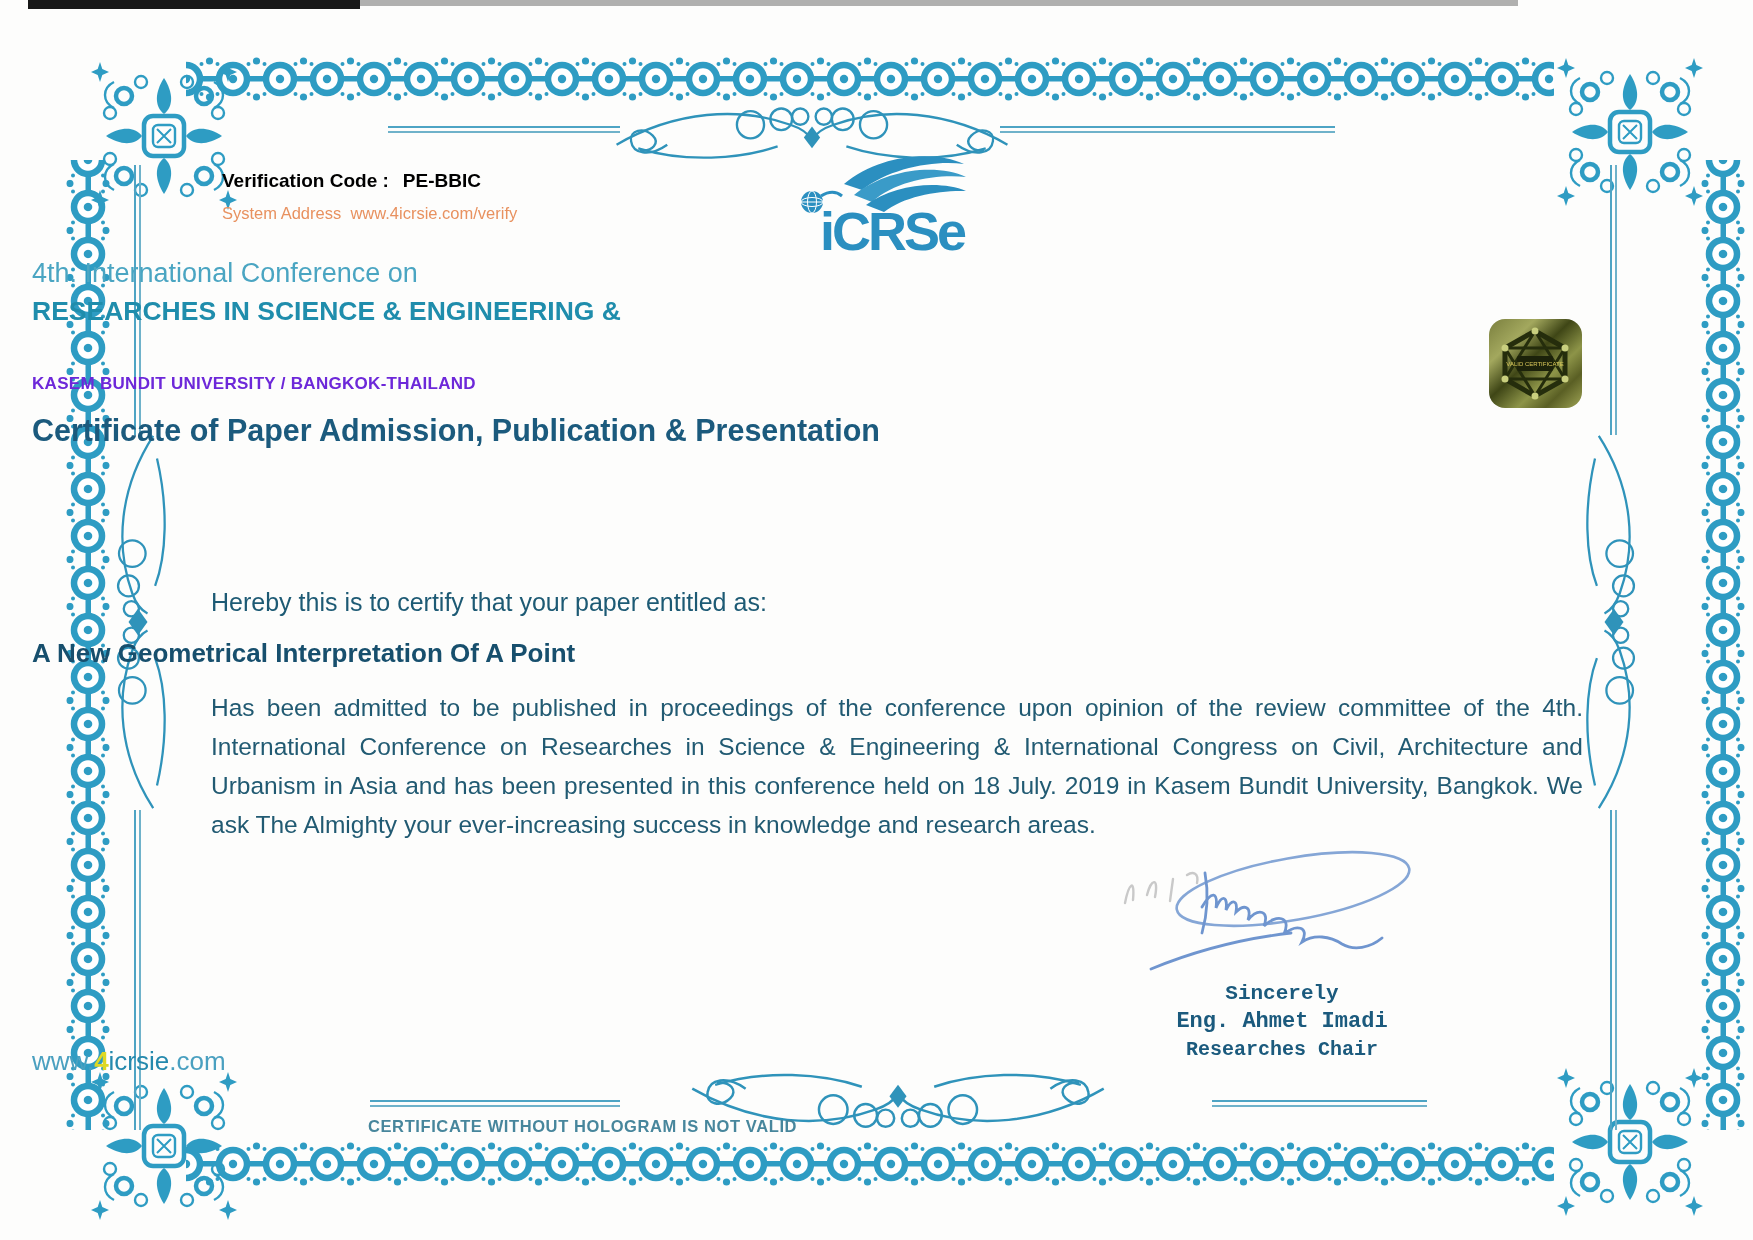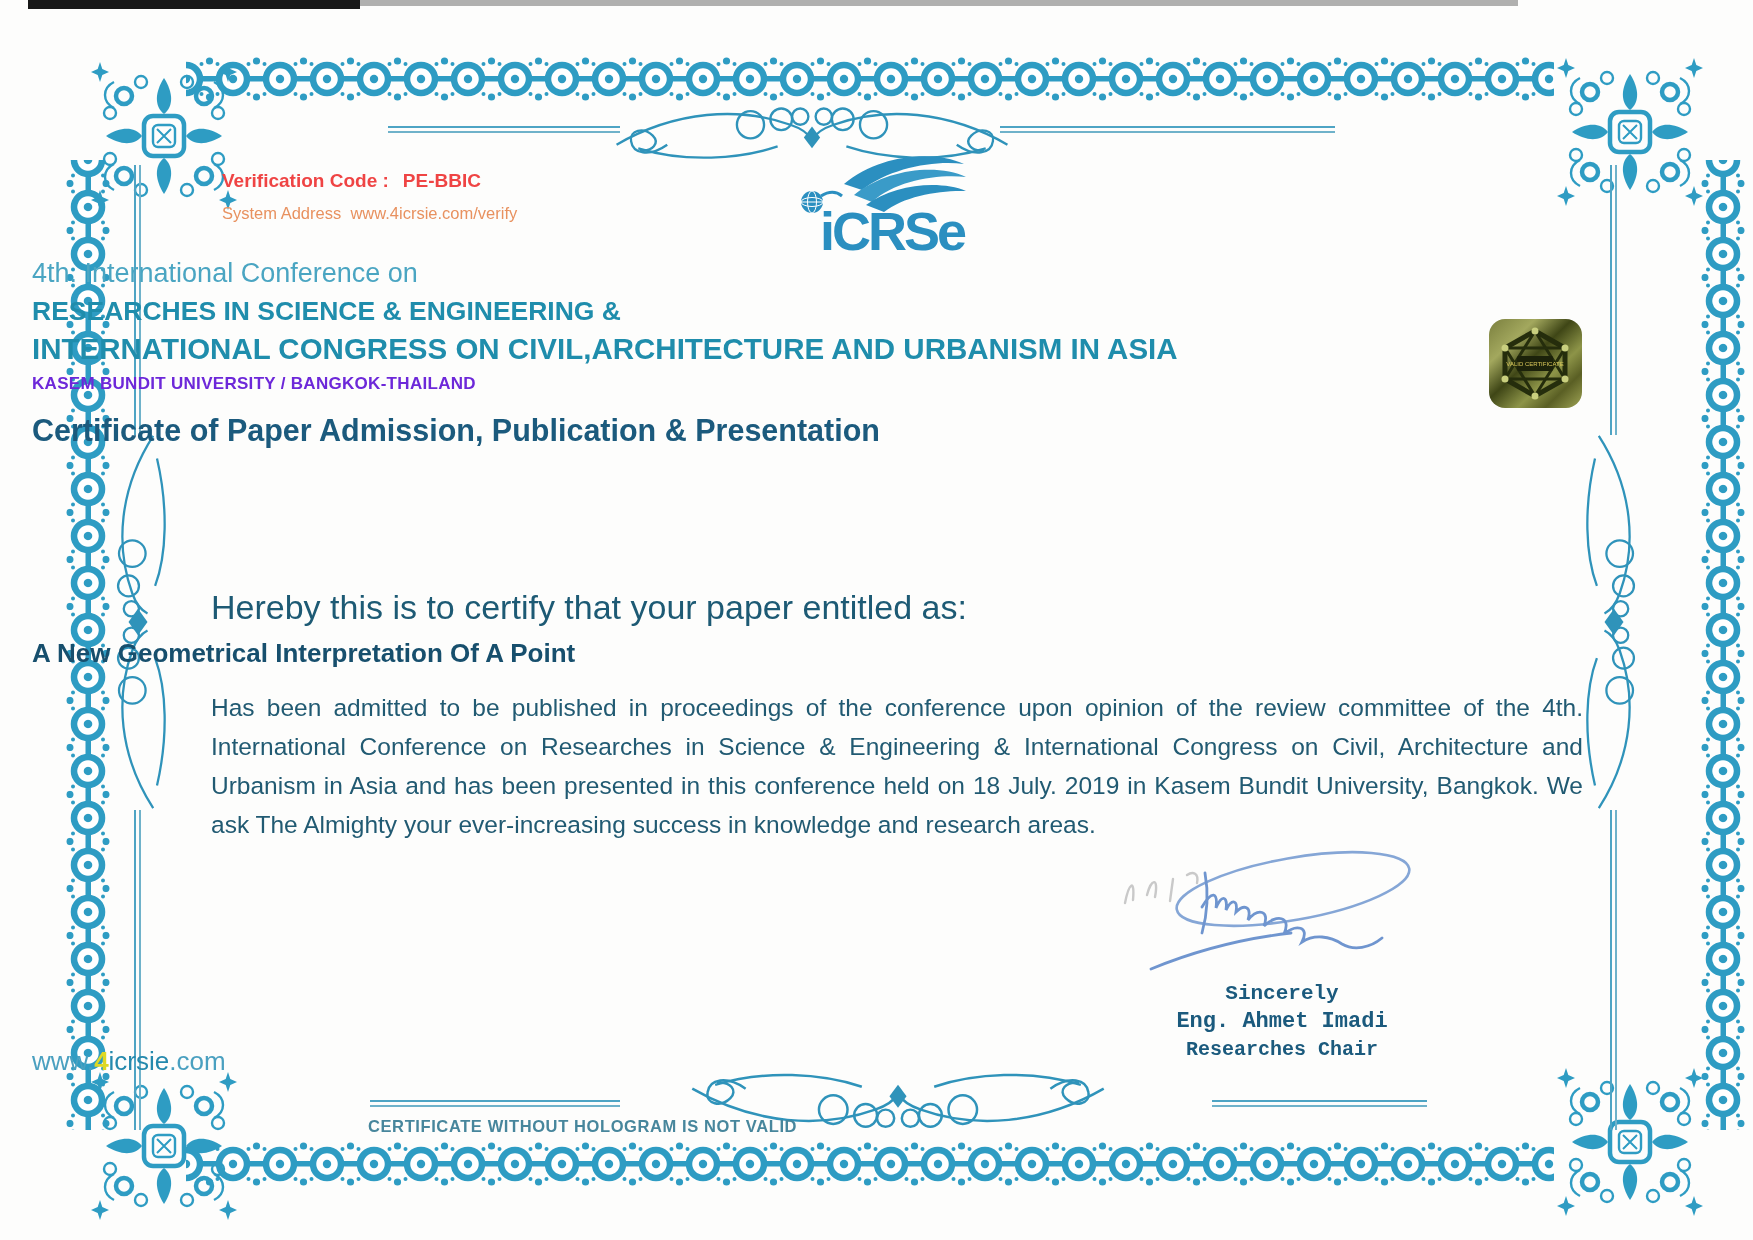--- a/index.html
+++ b/index.html
@@ -7,32 +7,32 @@
         font-family:"Liberation Sans",sans-serif;}
   .abs{position:absolute;}
   
   .scan-bar-dark{position:absolute;left:28px;top:0;width:332px;height:9px;background:#181818;}
   .scan-bar-gray{position:absolute;left:360px;top:0;width:1158px;height:6px;background:#8f8f8f;opacity:.7;}
   
   .dbl-h{position:absolute;height:7px;border-top:2px solid #4ea4c4;border-bottom:2px solid #6fb2ca;box-sizing:border-box;}
   .dbl-v{position:absolute;width:7px;border-left:2px solid #4ea4c4;border-right:2px solid #6fb2ca;box-sizing:border-box;}
   
   .ctr{position:absolute;left:0;right:0;text-align:left;margin-left:32px;}
-  .verif-line1{font-size:19px;font-weight:bold;color:#ef4444;}
+  .verif-line1{font-size:19px;font-weight:bold;color:#000000;}
   .verif-code{margin-left:14px;}
   .verif-line2{font-size:16.5px;color:#e8915f;margin-top:12px;}
   .conf-on{font-size:27px;color:#4aa5c2;}
   .conf-l2{font-size:26.5px;font-weight:bold;color:#1f8dac;}
   .conf-l3{font-size:29.5px;font-weight:bold;color:#1f8dac;}
   .venue{font-size:17px;font-weight:bold;color:#6d28d9;letter-spacing:.3px;}
   .cert-title{font-size:30.5px;font-weight:bold;color:#1b5a7d;}
   .dear{font-size:26px;color:#1d5a74;}
   .dear b{color:#164a63;}
   .dear .name{margin-left:18px;}
-  .hereby{font-size:34px;color:#1d5a74;text-align:center;}
+  .hereby{font-size:25px;color:#1d5a74;text-align:center;}
   .paper-title{font-size:26px;font-weight:bold;color:#174f6d;}
   .para{position:absolute;left:211px;top:688px;width:1372px;font-size:24.5px;line-height:39px;
         color:#215a72;text-align:justify;}
   .sig-block{position:absolute;left:1132px;width:300px;text-align:center;font-weight:bold;color:#1b5a7d;font-family:Liberation Mono, monospace;}
   .url-line{font-size:26px;color:#4aa0c0;}
   .url-line .y4{color:#ded825;font-weight:bold;}
   .url-line .nm{color:#2489ad;font-weight:normal;}
   .notice{position:absolute;left:368px;top:1117px;font-size:16.5px;font-weight:bold;color:#47869c;letter-spacing:.6px;}
   svg{display:block;}
   .flipV{transform:scaleY(-1);}
@@ -195,21 +195,20 @@
       <ellipse cx="24" cy="54" rx="11" ry="4.5"></ellipse>
       <ellipse cx="24" cy="54" rx="4.5" ry="11"></ellipse>
       <path d="M13,54 H35"></path>
     </g>
     <path d="M33,48 C41,43 48,43 54,48" stroke="#2b8fc0" stroke-width="3" fill="none"></path>
     <text x="32" y="102" font-size="54" font-weight="bold" letter-spacing="-3" fill="#2b8fc0" font-family="&quot;Liberation Sans&quot;,sans-serif">iCRSe</text>
   </svg>
 
   <div class="ctr conf-on" style="top:258px">4th. International Conference on</div>
   <div class="ctr conf-l2" style="top:296px">RESEARCHES IN SCIENCE &amp; ENGINEERING &amp;</div>
-  <div class="ctr conf-l3" style="top:332px">INTERNATIONAL CONGRESS ON CIVIL,ARCHITECTURE AND URBANISM IN ASIA</div>
   <div class="ctr venue" style="top:374px">KASEM BUNDIT UNIVERSITY / BANGKOK-THAILAND</div>
   <div class="ctr cert-title" style="top:413px">Certificate of Paper Admission, Publication &amp; Presentation</div>
 
   <svg class="abs" style="left:1487px;top:317px" width="97" height="93" viewBox="0 0 97 93">
     <defs>
       <linearGradient id="holo" x1="0" y1="0" x2="1" y2="1">
         <stop offset="0" stop-color="#7a7f3e"></stop>
           <stop offset="0.25" stop-color="#a3a85e"></stop>
         <stop offset="0.45" stop-color="#3f4616"></stop>
           <stop offset="0.65" stop-color="#8d9448"></stop>

